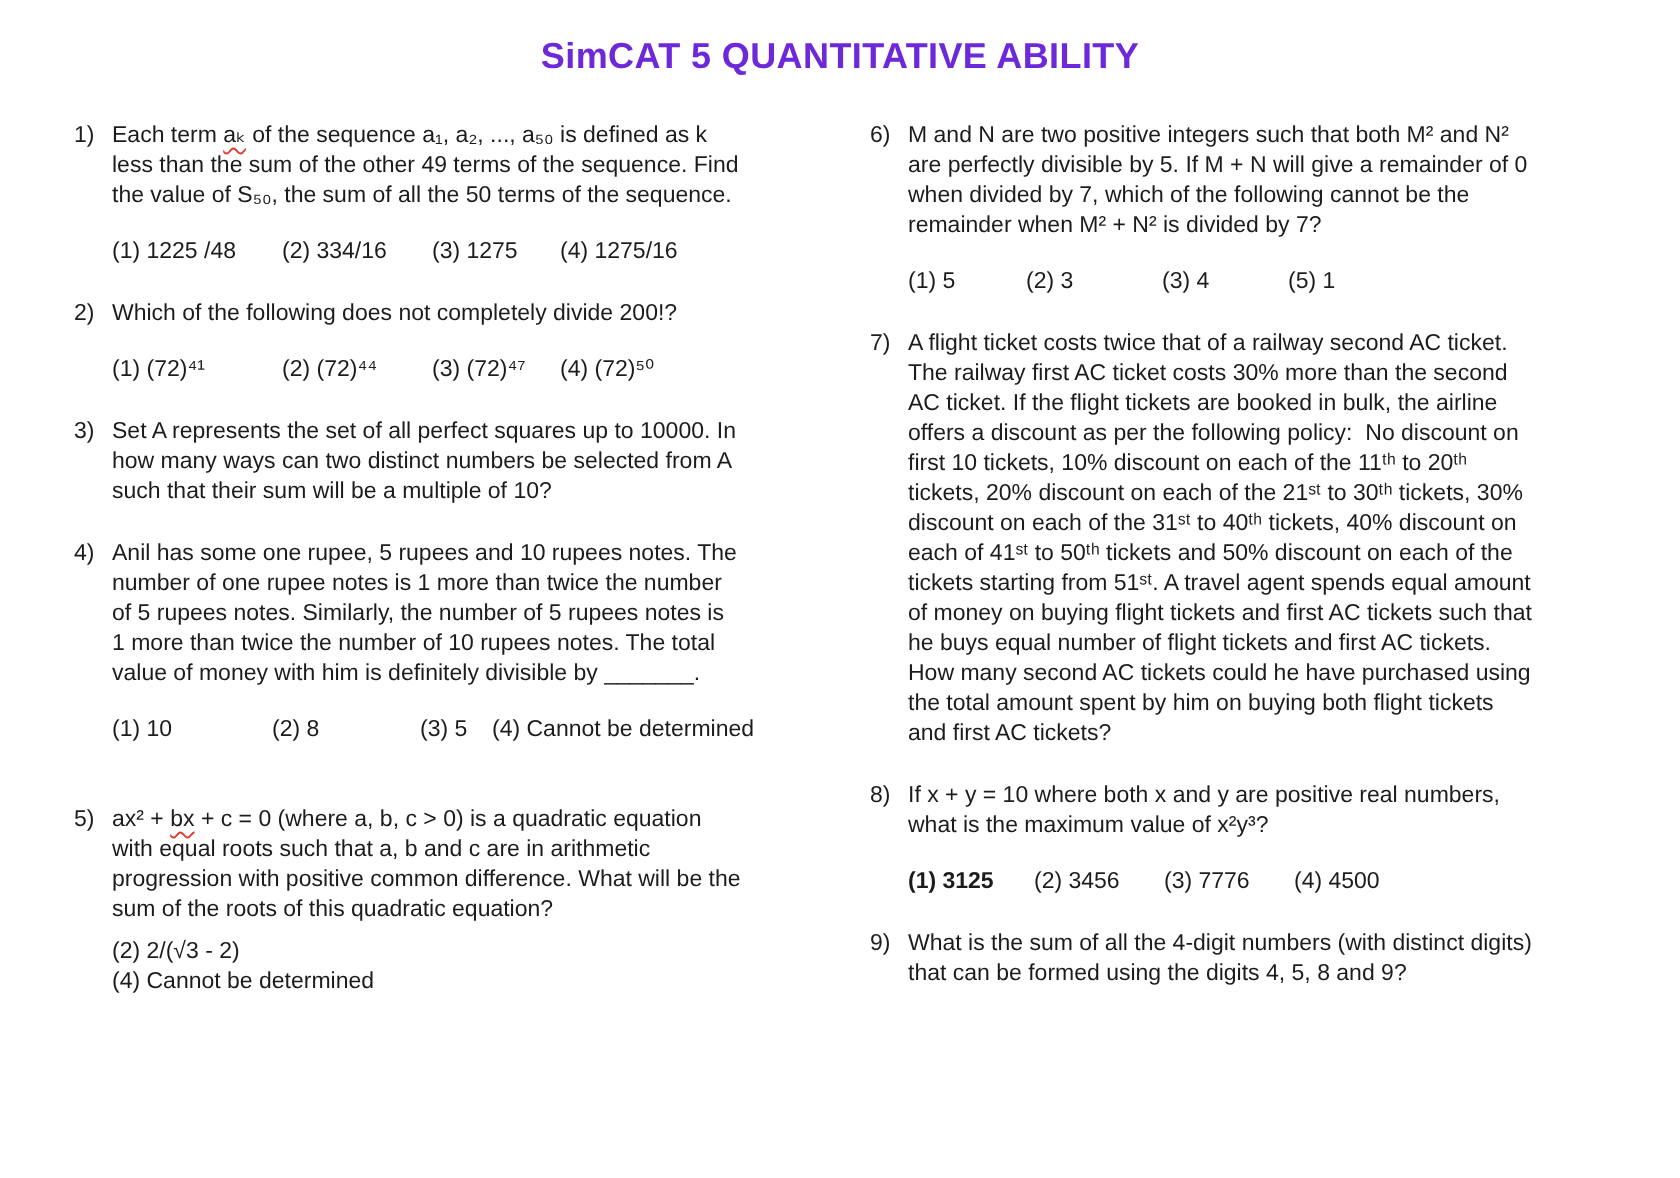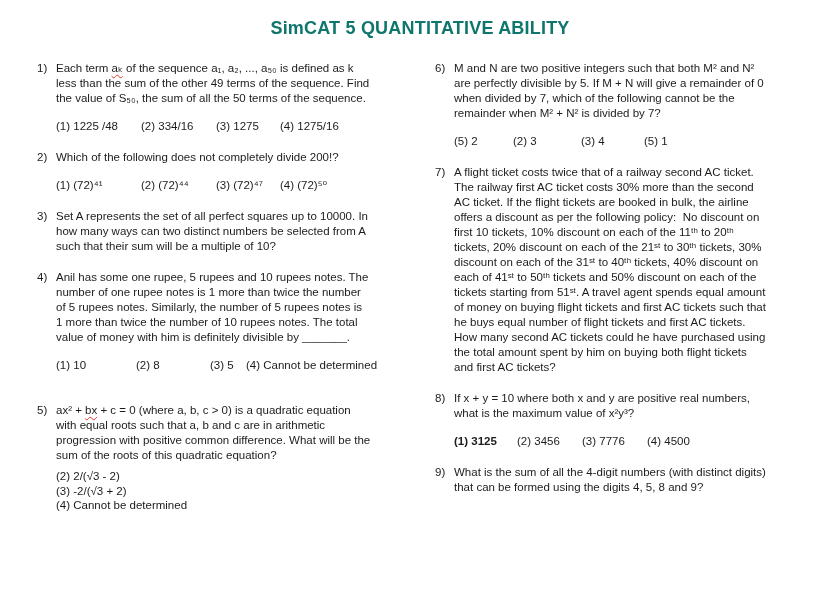--- a/index.html
+++ b/index.html
@@ -56,21 +56,21 @@
   .oq6 .option:nth-child(1){width:59px;}
   .oq6 .option:nth-child(2){width:68px;}
   .oq6 .option:nth-child(3){width:63px;}
   .oq8 .option:nth-child(1){width:63px;font-weight:bold;}
   .oq8 .option:nth-child(2){width:65px;}
   .oq8 .option:nth-child(3){width:65px;}
 </style>
 </head>
 <body>
 
-<h1 class="title" style="color: #0f766e;">SimCAT 5 QUANTITATIVE ABILITY</h1>
+<h1 class="title" style="color: #6d28d9;">SimCAT 5 QUANTITATIVE ABILITY</h1>
 
 <div class="columns">
   <div class="col">
       <div class="question">
         <span class="qnum">1)</span>
         <div class="qtext">Each term <span class="spell">aₖ</span> of the sequence a₁, a₂, ..., a₅₀ is defined as k
 less than the sum of the other 49 terms of the sequence. Find
 the value of S₅₀, the sum of all the 50 terms of the sequence.</div>
         <div class="options row oq1">
           <div class="option">(1) 1225 /48</div>
@@ -110,34 +110,33 @@
         </div>
       </div>
       <div class="question extra-top">
         <span class="qnum">5)</span>
         <div class="qtext">ax² + <span class="spell">bx</span> + c = 0 (where a, b, c &gt; 0) is a quadratic equation
 with equal roots such that a, b and c are in arithmetic
 progression with positive common difference. What will be the
 sum of the roots of this quadratic equation?</div>
         <div class="options column oq5">
           <div class="option">(2) 2/(√3 - 2)</div>
-          <div class="option">(3) -2/(√3 + 2)</div>
           <div class="option">(4) Cannot be determined</div>
         </div>
       </div>
     </div>
   <div class="col">
       <div class="question">
         <span class="qnum">6)</span>
         <div class="qtext">M and N are two positive integers such that both M² and N²
 are perfectly divisible by 5. If M + N will give a remainder of 0
 when divided by 7, which of the following cannot be the
 remainder when M² + N² is divided by 7?</div>
         <div class="options row oq6">
-          <div class="option">(5) 2</div>
+          <div class="option">(1) 5</div>
           <div class="option">(2) 3</div>
           <div class="option">(3) 4</div>
           <div class="option">(5) 1</div>
         </div>
       </div>
       <div class="question">
         <span class="qnum">7)</span>
         <div class="qtext">A flight ticket costs twice that of a railway second AC ticket.
 The railway first AC ticket costs 30% more than the second
 AC ticket. If the flight tickets are booked in bulk, the airline

